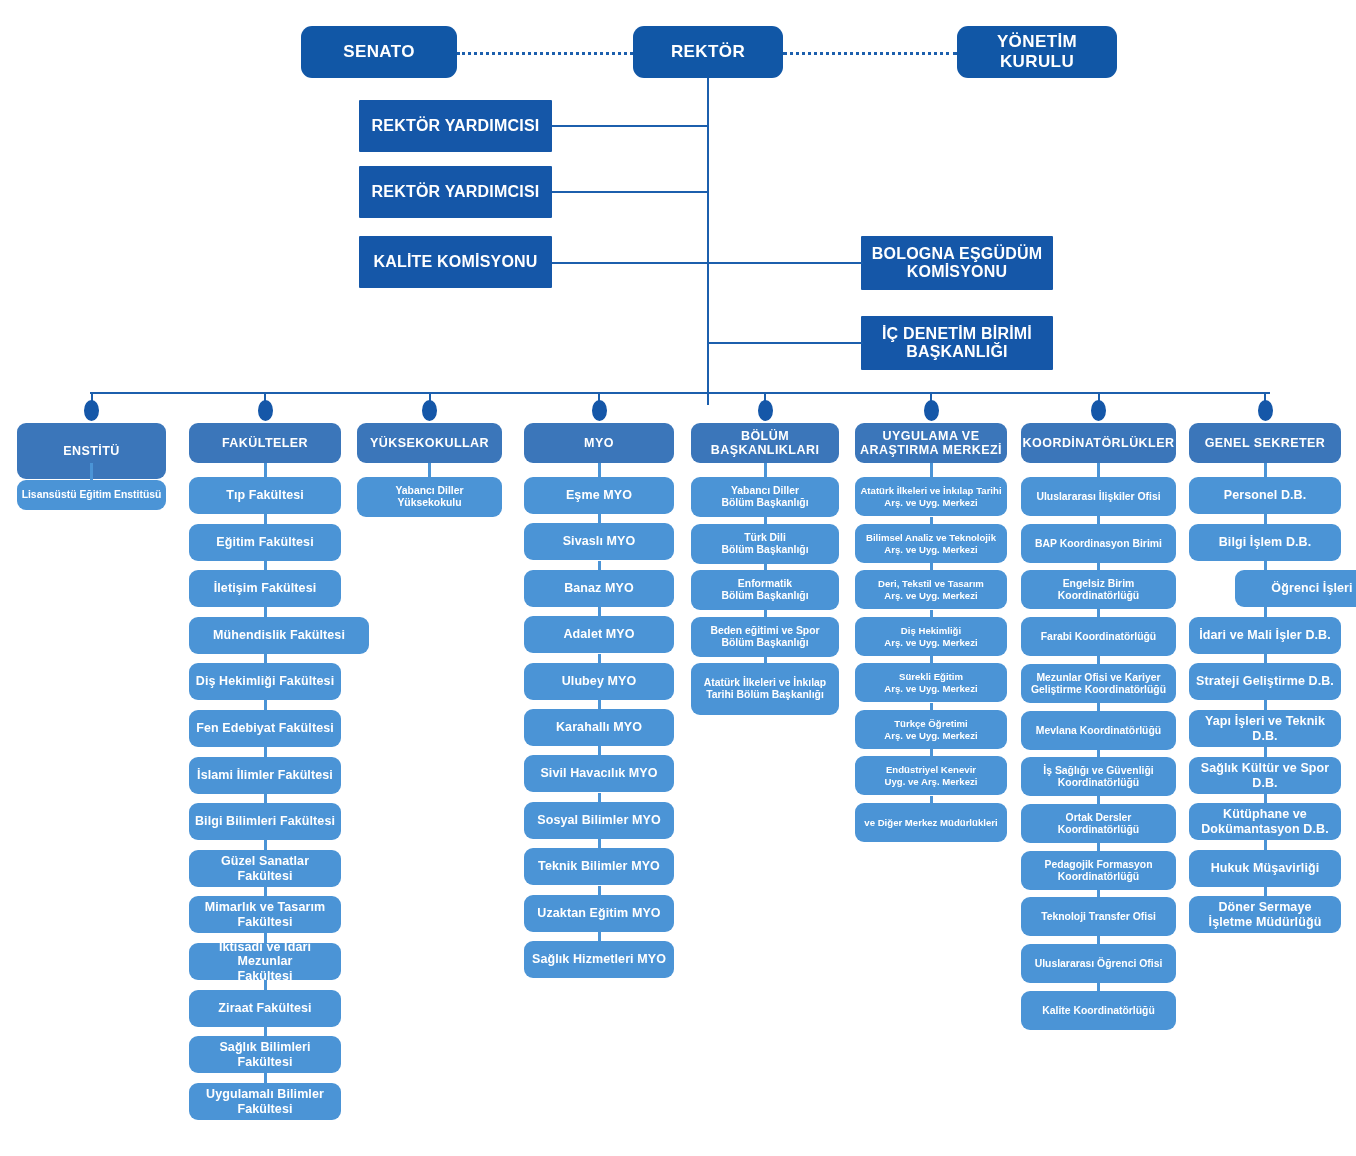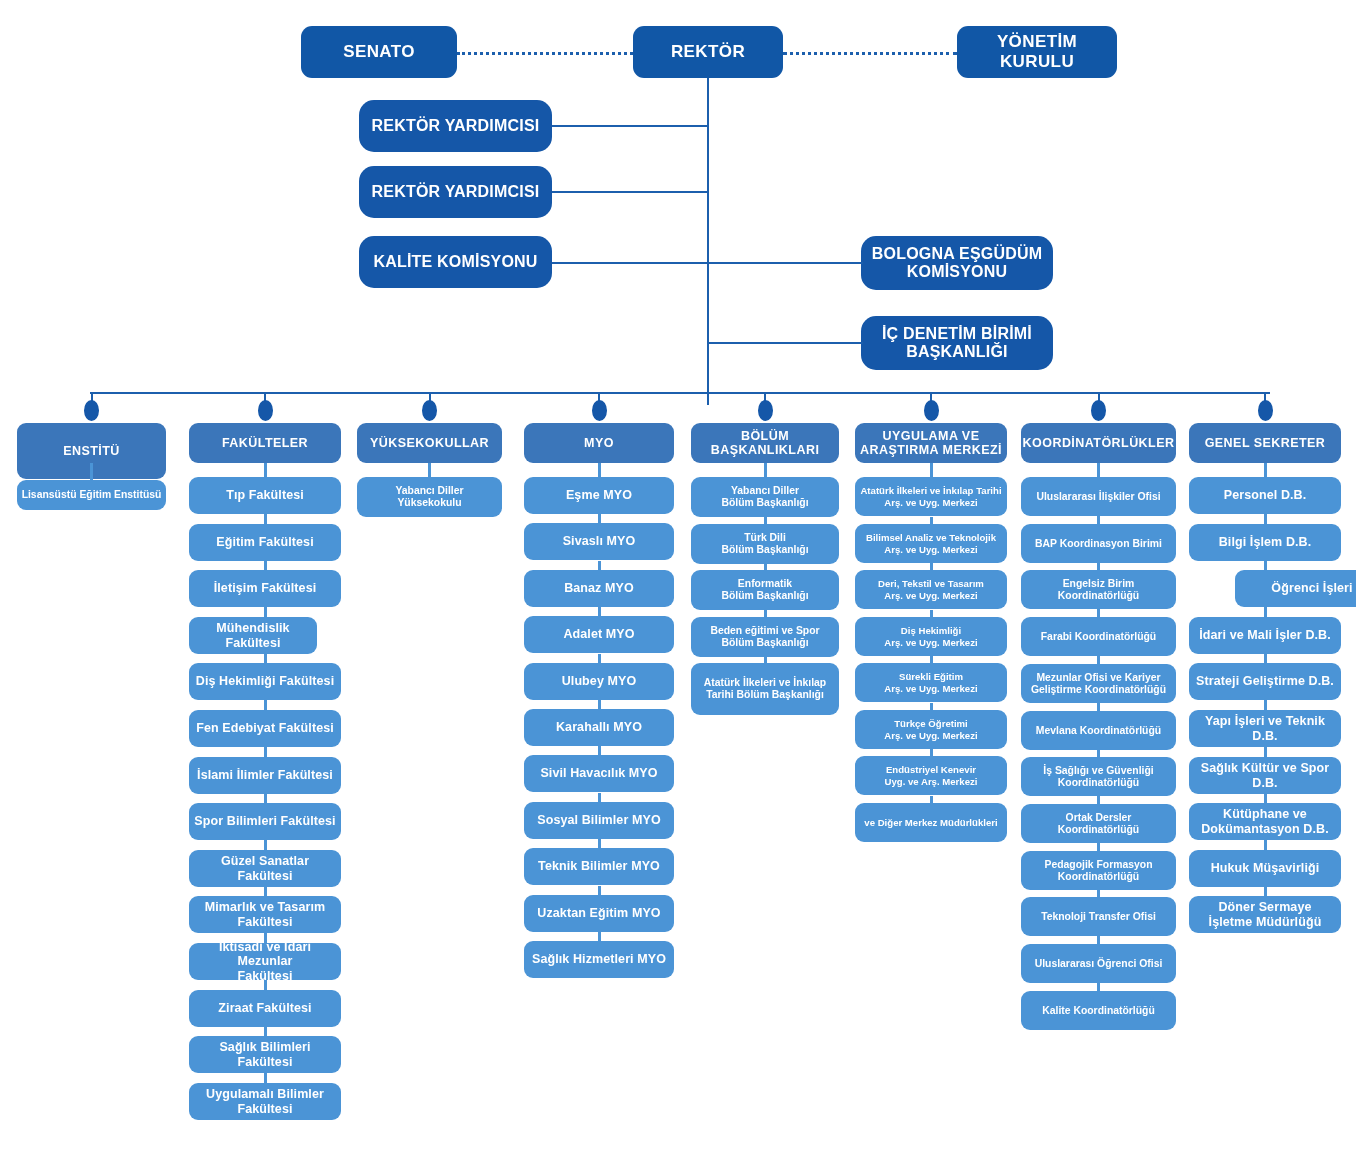--- a/index.html
+++ b/index.html
@@ -34,21 +34,21 @@
   .top{
     background:#1157A6;
     border-radius:11px;
     font-size:17px;
     font-weight:700;
     letter-spacing:.4px;
   }
   
   .tier2{
     background:#1557A8;
-    border-radius:15px;
+    border-radius:1px;
     font-size:16px;
     font-weight:700;
     letter-spacing:.2px;
   }
   
   .colhead{
     background:#3B76BA;
     border-radius:9px;
     font-size:12.5px;
     font-weight:700;
@@ -155,38 +155,38 @@
       </div>
       <div class="stub" style="left: 263.5px; top: 514.4px; height: 9.6px;"></div>
       <div class="box child " style="left: 189px; top: 524px; width: 152px; height: 37px;">
         <span>Eğitim Fakültesi</span>
       </div>
       <div class="stub" style="left: 263.5px; top: 560.4px; height: 9.6px;"></div>
       <div class="box child " style="left: 189px; top: 570px; width: 152px; height: 37px;">
         <span>İletişim Fakültesi</span>
       </div>
       <div class="stub" style="left: 263.5px; top: 607.4px; height: 9.6px;"></div>
-      <div class="box child " style="left: 189px; top: 617px; width: 128px; height: 37px;">
+      <div class="box child " style="left: 189px; top: 617px; width: 180px; height: 37px;">
         <span>Mühendislik Fakültesi</span>
       </div>
       <div class="stub" style="left: 263.5px; top: 653.4px; height: 9.6px;"></div>
       <div class="box child " style="left: 189px; top: 663px; width: 152px; height: 37px;">
         <span>Diş Hekimliği Fakültesi</span>
       </div>
       <div class="stub" style="left: 263.5px; top: 700.4px; height: 9.6px;"></div>
       <div class="box child " style="left: 189px; top: 710px; width: 152px; height: 37px;">
         <span>Fen Edebiyat Fakültesi</span>
       </div>
       <div class="stub" style="left: 263.5px; top: 747.4px; height: 9.6px;"></div>
       <div class="box child " style="left: 189px; top: 757px; width: 152px; height: 37px;">
         <span>İslami İlimler Fakültesi</span>
       </div>
       <div class="stub" style="left: 263.5px; top: 793.4px; height: 9.6px;"></div>
       <div class="box child " style="left: 189px; top: 803px; width: 152px; height: 37px;">
-        <span>Spor Bilimleri Fakültesi</span>
+        <span>Bilgi Bilimleri Fakültesi</span>
       </div>
       <div class="stub" style="left: 263.5px; top: 840.4px; height: 9.6px;"></div>
       <div class="box child " style="left: 189px; top: 850px; width: 152px; height: 37px;">
         <span>Güzel Sanatlar Fakültesi</span>
       </div>
       <div class="stub" style="left: 263.5px; top: 886.4px; height: 9.6px;"></div>
       <div class="box child " style="left: 189px; top: 896px; width: 152px; height: 37px;">
         <span>Mimarlık ve Tasarım
 Fakültesi</span>
       </div>

